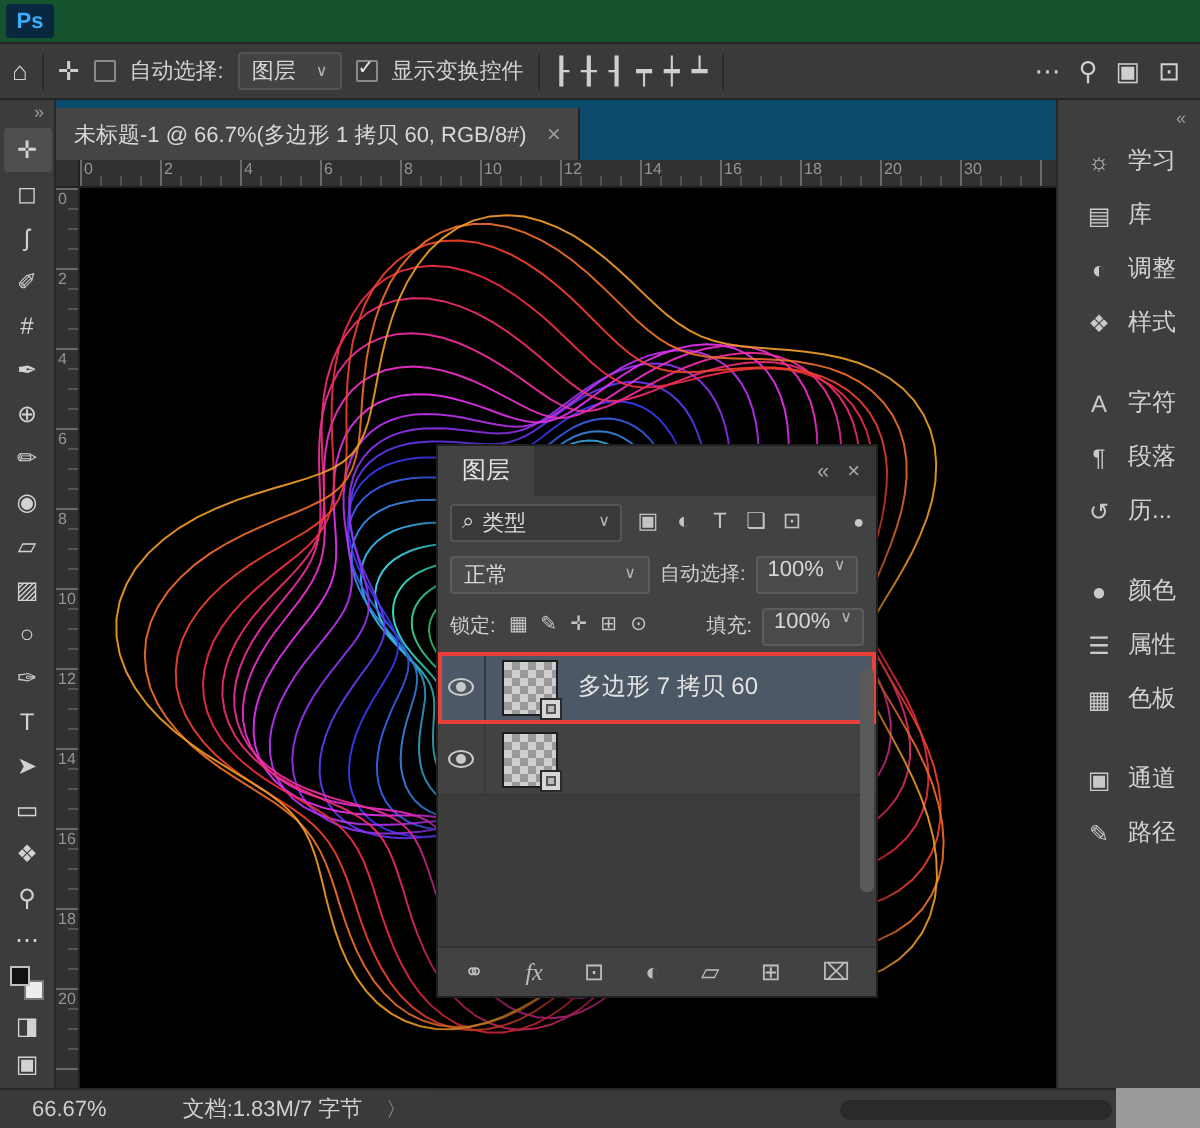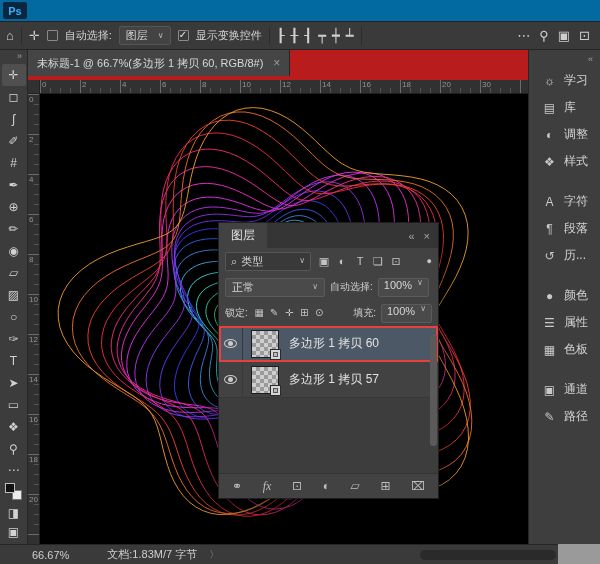--- a/index.html
+++ b/index.html
@@ -1,21 +1,21 @@
 <!DOCTYPE html>
 <html><head>
 <meta charset="utf-8">
 <style>
   *{box-sizing:border-box;margin:0;padding:0}
   html,body{width:600px;height:564px;overflow:hidden}
   body{font-family:"Liberation Sans","DejaVu Sans",sans-serif;background:#262626;color:#d6d6d6;font-size:12px}
   .app{position:absolute;left:0;top:0;width:600px;height:564px;background:#262626;overflow:hidden}
 
   
-  .menubar{position:absolute;left:0;top:0;right:0;height:22px;background:#0369a1;border-bottom:1px solid #232323;display:flex;align-items:center;white-space:nowrap;overflow:hidden}
+  .menubar{position:absolute;left:0;top:0;right:0;height:22px;background:#14532d;border-bottom:1px solid #232323;display:flex;align-items:center;white-space:nowrap;overflow:hidden}
   .ps-logo{flex:0 0 auto;width:24px;height:17px;margin:0 5px 0 3px;background:#0a2740;color:#3caeff;font-size:11px;font-weight:bold;display:flex;align-items:center;justify-content:center;border-radius:2px}
   .menu-item{padding:0 7px;line-height:22px;font-size:12px;color:#dcdcdc;flex:0 0 auto}
 
   
   .optionsbar{position:absolute;left:0;top:22px;right:0;height:28px;background:#3a3a3a;border-bottom:1px solid #252525;display:flex;align-items:center;gap:7px;padding:0 8px 0 6px;overflow:hidden;white-space:nowrap}
   .obar-icon{color:#cfcfcf;font-size:13px;flex:0 0 auto;line-height:1}
   .vsep{width:1px;height:18px;background:#2b2b2b;flex:0 0 auto}
   .checkbox{width:11px;height:11px;border:1px solid #8a8a8a;border-radius:1px;background:#3a3a3a;flex:0 0 auto;position:relative}
   .checkbox.checked::after{content:"\2713";position:absolute;left:0;top:-2px;font-size:10px;color:#e8e8e8}
   .obar-label{font-size:11px;color:#d2d2d2}
@@ -29,21 +29,21 @@
   .tb-collapse{align-self:flex-end;font-size:9px;color:#9f9f9f;padding:2px 5px 3px;line-height:1}
   .tool{width:24px;height:22px;display:flex;align-items:center;justify-content:center;font-size:12px;color:#d2d2d2;line-height:1}
   .tool.active{background:#4f4f4f;border-radius:2px}
   .tb-bottom{margin-top:2px;display:flex;flex-direction:column;align-items:center;gap:3px}
   .tb-bottom .tool{height:16px}
   .swatches{position:relative;width:17px;height:17px;margin:2px 0}
   .swatch-fg{position:absolute;left:0;top:0;width:10px;height:10px;background:#111;border:1px solid #bfbfbf;z-index:2}
   .swatch-bg{position:absolute;right:0;bottom:0;width:10px;height:10px;background:#ededed;border:1px solid #777}
 
   
-  .tabstrip{position:absolute;left:28px;top:50px;width:500px;height:30px;background:#b91c1c;display:flex;overflow:hidden}
+  .tabstrip{position:absolute;left:28px;top:50px;width:500px;height:30px;background:#0c4a6e;display:flex;align-items:flex-end;overflow:hidden}
   .doc-tab{height:26px;background:#454545;display:flex;align-items:center;gap:10px;padding:0 9px;font-size:11px;color:#d8d8d8;border-right:1px solid #242424;max-width:340px;overflow:hidden;white-space:nowrap}
   .tab-close{color:#9c9c9c;font-size:12px;line-height:1}
   .ruler-corner{position:absolute;left:28px;top:80px;width:12px;height:14px;background:#313131;border-right:1px solid #222;border-bottom:1px solid #222}
   .ruler-top{position:absolute;left:40px;top:80px;width:488px;height:14px;background-color:#313131;border-bottom:1px solid #1f1f1f;
     background-image:repeating-linear-gradient(90deg,#6a6a6a 0 1px,transparent 1px 40px),repeating-linear-gradient(90deg,#545454 0 1px,transparent 1px 10px);
     background-size:100% 100%,100% 5px;background-position:0 0,0 100%;background-repeat:repeat,no-repeat}
   .ruler-left{position:absolute;left:28px;top:94px;width:12px;height:450px;background-color:#313131;border-right:1px solid #1f1f1f;
     background-image:repeating-linear-gradient(180deg,#6a6a6a 0 1px,transparent 1px 40px),repeating-linear-gradient(180deg,#545454 0 1px,transparent 1px 10px);
     background-size:100% 100%,5px 100%;background-position:0 0,100% 0;background-repeat:repeat,no-repeat}
   .ruler-num{position:absolute;top:1px;font-size:8px;color:#949494;line-height:1}
@@ -53,21 +53,21 @@
   
   .rightpanel{position:absolute;right:0;top:50px;width:72px;bottom:20px;background:#3e3e3e;border-left:1px solid #272727;overflow:hidden}
   .rp-collapse{text-align:right;padding:5px 7px 3px;font-size:9px;color:#9f9f9f;line-height:1}
   .rp-group{margin-bottom:13px}
   .rp-row{display:flex;align-items:center;gap:7px;height:27px;padding-left:13px}
   .rp-icon{width:15px;text-align:center;font-size:12px;color:#c9c9c9;line-height:1}
   .rp-label{font-size:12px;color:#d2d2d2;white-space:nowrap;overflow:hidden}
 
   
   .statusbar{position:absolute;left:0;bottom:0;width:600px;height:20px;background:#3a3a3a;border-top:1px solid #262626;display:flex;align-items:center;font-size:11px;color:#cfcfcf}
-  .status-zoom{margin-left:32px}
+  .status-zoom{margin-left:16px}
   .status-doc{margin-left:38px;white-space:nowrap}
   .status-caret{margin-left:12px;color:#9f9f9f;font-size:10px}
   .status-pill{position:absolute;left:420px;top:5px;width:136px;height:10px;background:#2a2a2a;border-radius:5px}
   .corner-block{position:absolute;right:0;bottom:0;width:42px;height:20px;background:#9a9a9a}
 
   
   .layers-panel{position:absolute;left:218px;top:222px;width:221px;height:277px;background:#424242;border:1px solid #1f1f1f;box-shadow:0 10px 26px rgba(0,0,0,.6);z-index:6;display:flex;flex-direction:column}
   .lp-header{height:25px;background:#353535;display:flex;align-items:center;flex:0 0 auto}
   .lp-tab{height:100%;display:flex;align-items:center;background:#424242;padding:0 12px;font-size:12px;color:#e2e2e2}
   .lp-header-icons{margin-left:auto;display:flex;gap:9px;padding-right:8px;color:#a8a8a8;font-size:11px;align-items:center}
@@ -347,30 +347,29 @@
     </div>
     <div class="lp-list">
 
     <div class="layer-row selected">
     <span class="eye-col">
             <span class="eye"></span>
           </span>
     <span class="thumb checker">
             <span class="thumb-badge"></span>
           </span>
-    <span class="layer-name">多边形 1 拷贝 60</span>
+    <span class="layer-name">多边形 7 拷贝 60</span>
   </div>
         <div class="layer-row">
     <span class="eye-col">
             <span class="eye"></span>
           </span>
     <span class="thumb checker">
             <span class="thumb-badge"></span>
           </span>
-    <span class="layer-name">多边形 1 拷贝 57</span>
   </div>
         <div class="lp-scroll"></div>
       </div>
     <div class="lp-footer">
         <span class="footer-icon">⚭</span>
         <span class="footer-icon fx">fx</span>
         <span class="footer-icon">⊡</span>
         <span class="footer-icon">◐</span>
         <span class="footer-icon">▱</span>
         <span class="footer-icon">⊞</span>

